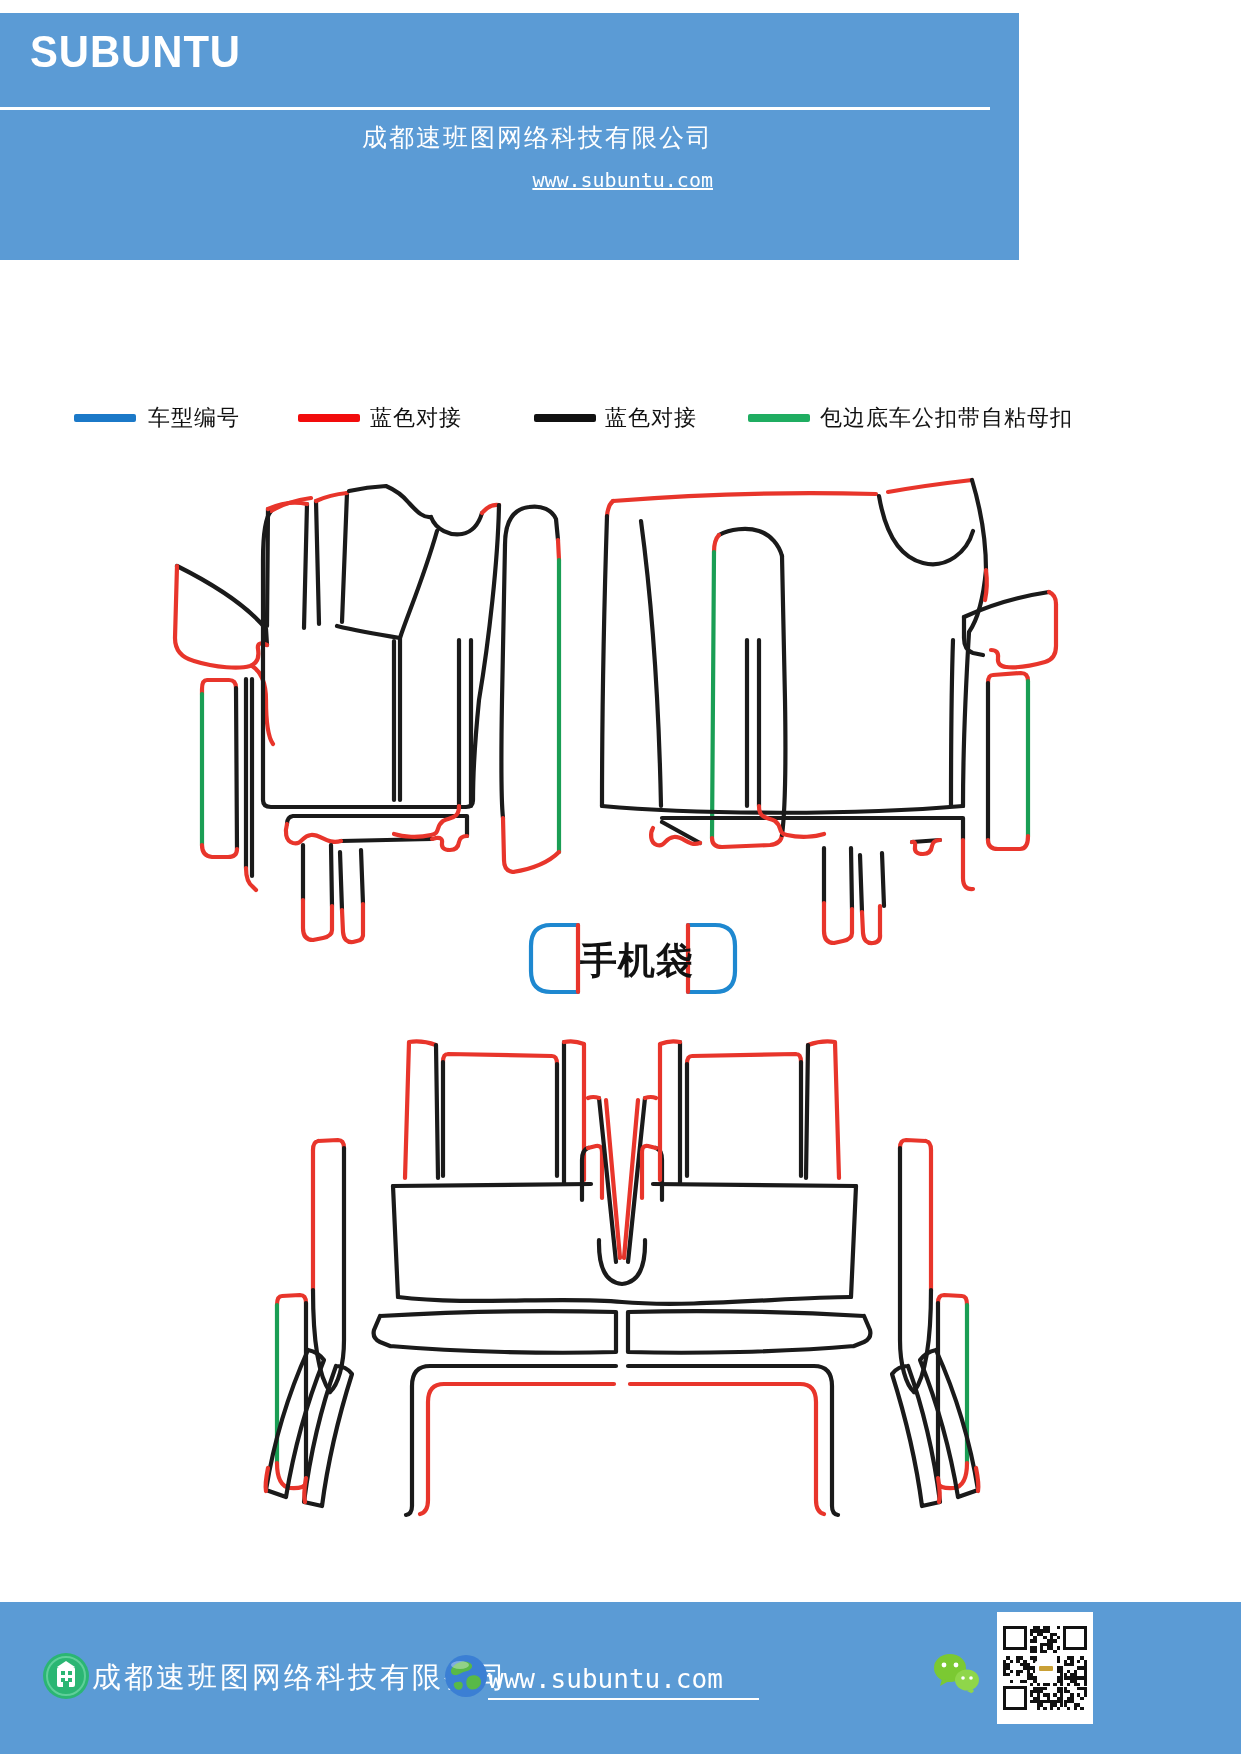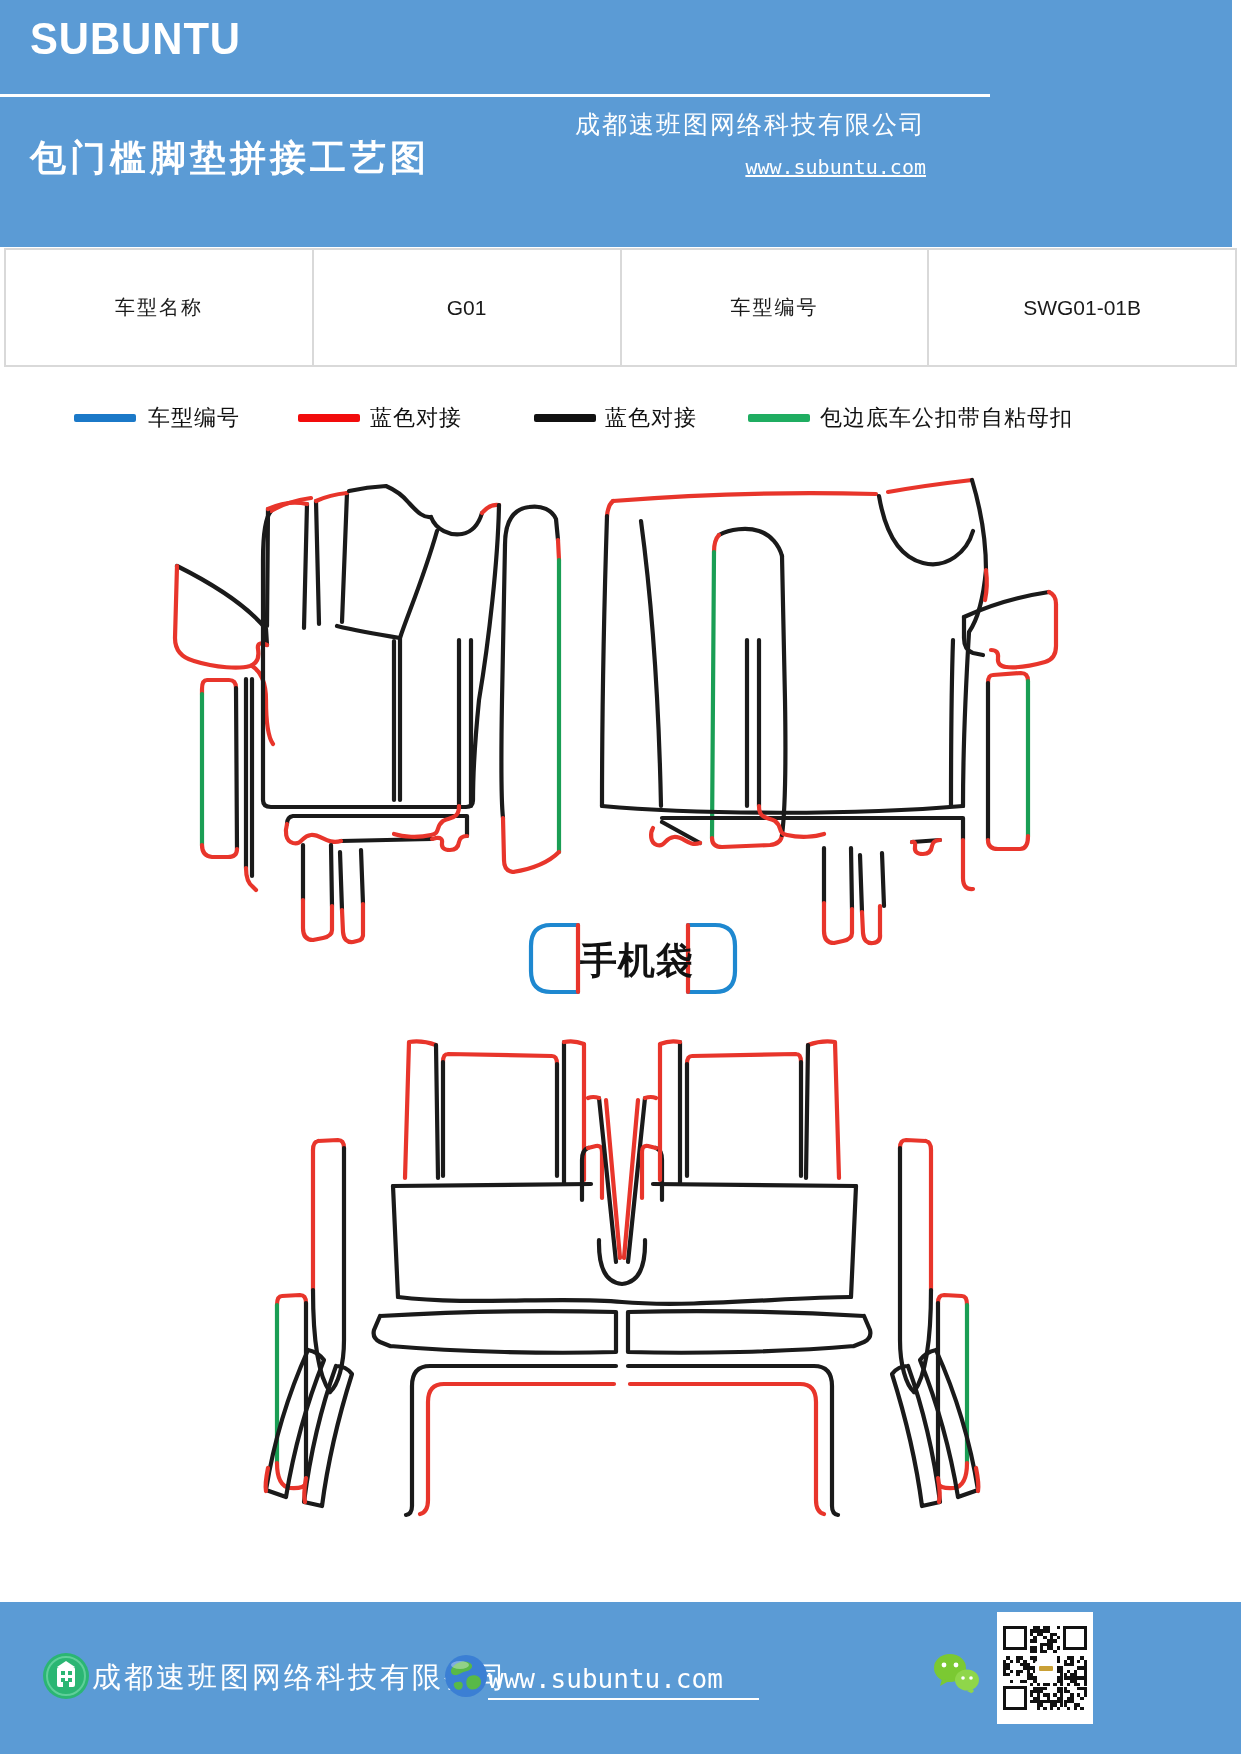--- a/index.html
+++ b/index.html
@@ -4,21 +4,21 @@
 <style>
   :root{
     --hdr:#5b9bd5; --ink:#1a1a1a; --red:#e8352b; --grn:#1a9e54; --blu:#1e88d0;
   }
   *{box-sizing:border-box}
   html,body{margin:0;padding:0}
   body{width:1241px;height:1754px;position:relative;background:#fff;
        font-family:"Liberation Sans",sans-serif;overflow:hidden}
 
   
-  .header{position:absolute;left:0;top:0;width:1232px;height:247px;background:var(--hdr)}
+  .header{position:absolute;left:0;top:13px;width:1019px;height:247px;background:var(--hdr)}
   .brand{position:absolute;left:30px;top:14px;color:#fff;font-size:44px;font-weight:800;
          letter-spacing:1px;transform:scaleX(.95);transform-origin:left}
   .hrule{position:absolute;left:0;top:94px;width:990px;height:3px;background:#fff}
   .doc-title{position:absolute;left:30px;top:134px;color:#fff;font-size:36px;font-weight:700;letter-spacing:4px}
   .hright{position:absolute;right:306px;top:108px;width:420px;text-align:right;color:#fff}
   .hcompany{font-size:25px;letter-spacing:2px;font-family:"Liberation Serif",serif}
   .hsite{margin-top:14px;font-size:20px;font-family:"DejaVu Sans Mono",monospace;text-decoration:underline;color:#fff;display:inline-block}
   .hmail{margin-top:6px;font-size:20px;font-family:"DejaVu Sans Mono",monospace}
   .sop{position:absolute;left:1028px;top:46px;color:#fff;font-size:94px;font-weight:800;letter-spacing:3px}
 
@@ -60,35 +60,28 @@
   .qr-logo{position:absolute;left:32px;top:35px;width:22px;height:15px;background:#fff;
            border-radius:2px;display:flex;align-items:center;justify-content:center}
   .qr-logo s{width:14px;height:5px;background:#c9a036;border-radius:1px;display:block}
 </style>
 </head>
 <body>
 
 <div class="header">
   <div class="brand">SUBUNTU</div>
   <div class="hrule"></div>
-  <div class="doc-title">包门槛脚垫拼接工艺图</div>
   <div class="hright">
     <div class="hcompany">成都速班图网络科技有限公司</div>
     <div><span class="hsite">www.subuntu.com</span></div>
   </div>
 </div>
 
 <table class="info-table">
   <tbody>
-      <tr>
-    <td class="lbl">车型名称</td>
-    <td class="val">G01</td>
-    <td class="lbl">车型编号</td>
-    <td class="val">SWG01-01B</td>
-  </tr>
 </tbody>
   </table>
 
 <div class="legend">
   <div class="item">
     <span class="bar" style="left: 74px; background: rgb(27, 121, 200);"></span>
     <span class="lab" style="left:148px">车型编号</span>
   </div>
   <div class="item">
     <span class="bar" style="left: 298px; background: rgb(242, 12, 12);"></span>

